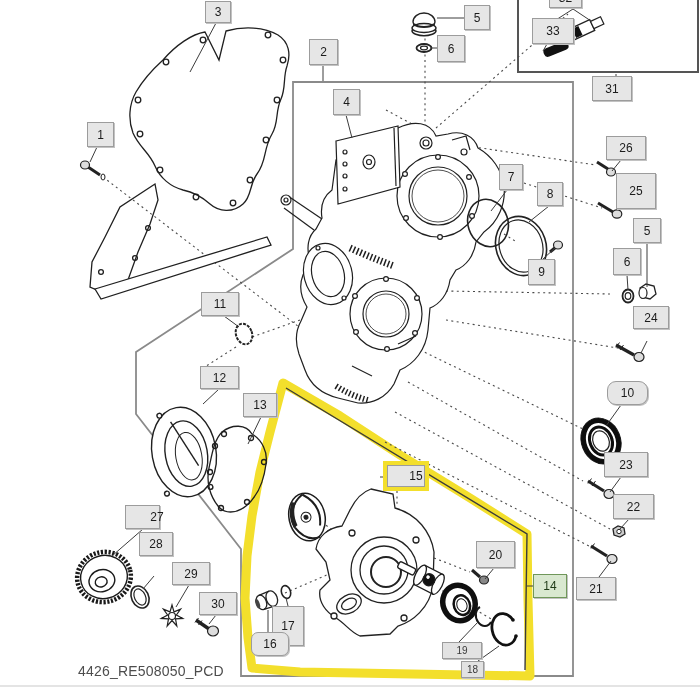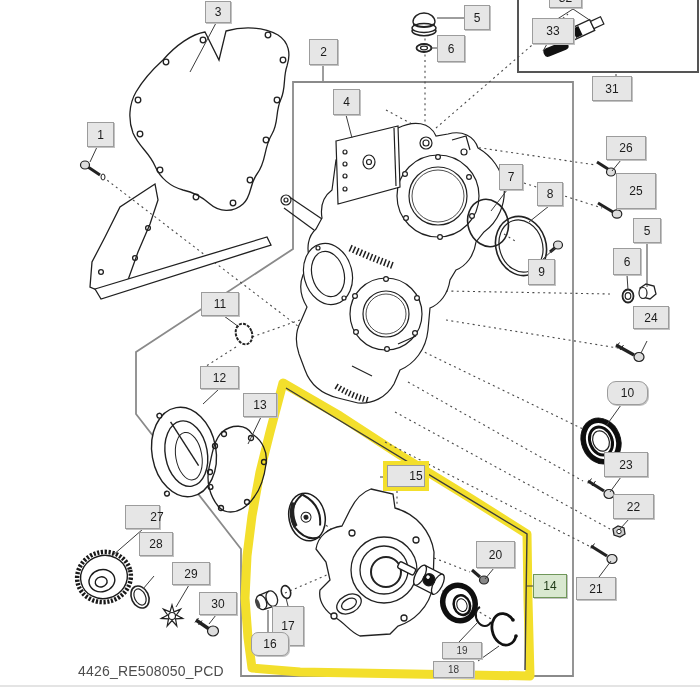--- a/index.html
+++ b/index.html
@@ -420,21 +420,21 @@
 <div class="callout" style="left:607px;top:381px;width:41px;height:24px;border-radius:9px;">10</div>
 <div class="callout" style="left:604px;top:452px;width:44px;height:25px;">23</div>
 <div class="callout" style="left:613px;top:494px;width:41px;height:25px;">22</div>
 <div class="callout" style="left:576px;top:577px;width:40px;height:23px;">21</div>
 <div class="callout callout--green" style="left:533px;top:574px;width:34px;height:24px;">14</div>
 <div class="callout callout--hl" style="left:387px;top:465px;width:38px;height:22px;padding-left:20px;">15</div>
 <div class="callout" style="left:476px;top:541px;width:39px;height:27px;">20</div>
 <div class="callout" style="left:272px;top:606px;width:32px;height:40px;">17</div>
 <div class="callout" style="left:251px;top:632px;width:38px;height:24px;border-radius:7px;">16</div>
 <div class="callout callout--flat" style="left:442px;top:642px;width:40px;height:17px;">19</div>
-<div class="callout callout--flat" style="left:433px;top:661px;width:41px;height:17px;">18</div>
+<div class="callout callout--flat" style="left:461px;top:661px;width:23px;height:17px;">18</div>
 <div class="callout" style="left:125px;top:505px;width:35px;height:24px;padding-left:29px;">27</div>
 <div class="callout" style="left:139px;top:532px;width:34px;height:24px;">28</div>
 <div class="callout" style="left:172px;top:562px;width:38px;height:23px;">29</div>
 <div class="callout" style="left:199px;top:592px;width:38px;height:23px;">30</div>
 
 <div class="footer-code">4426_RE508050_PCD</div>
 
 </div>
 
 </body></html>

